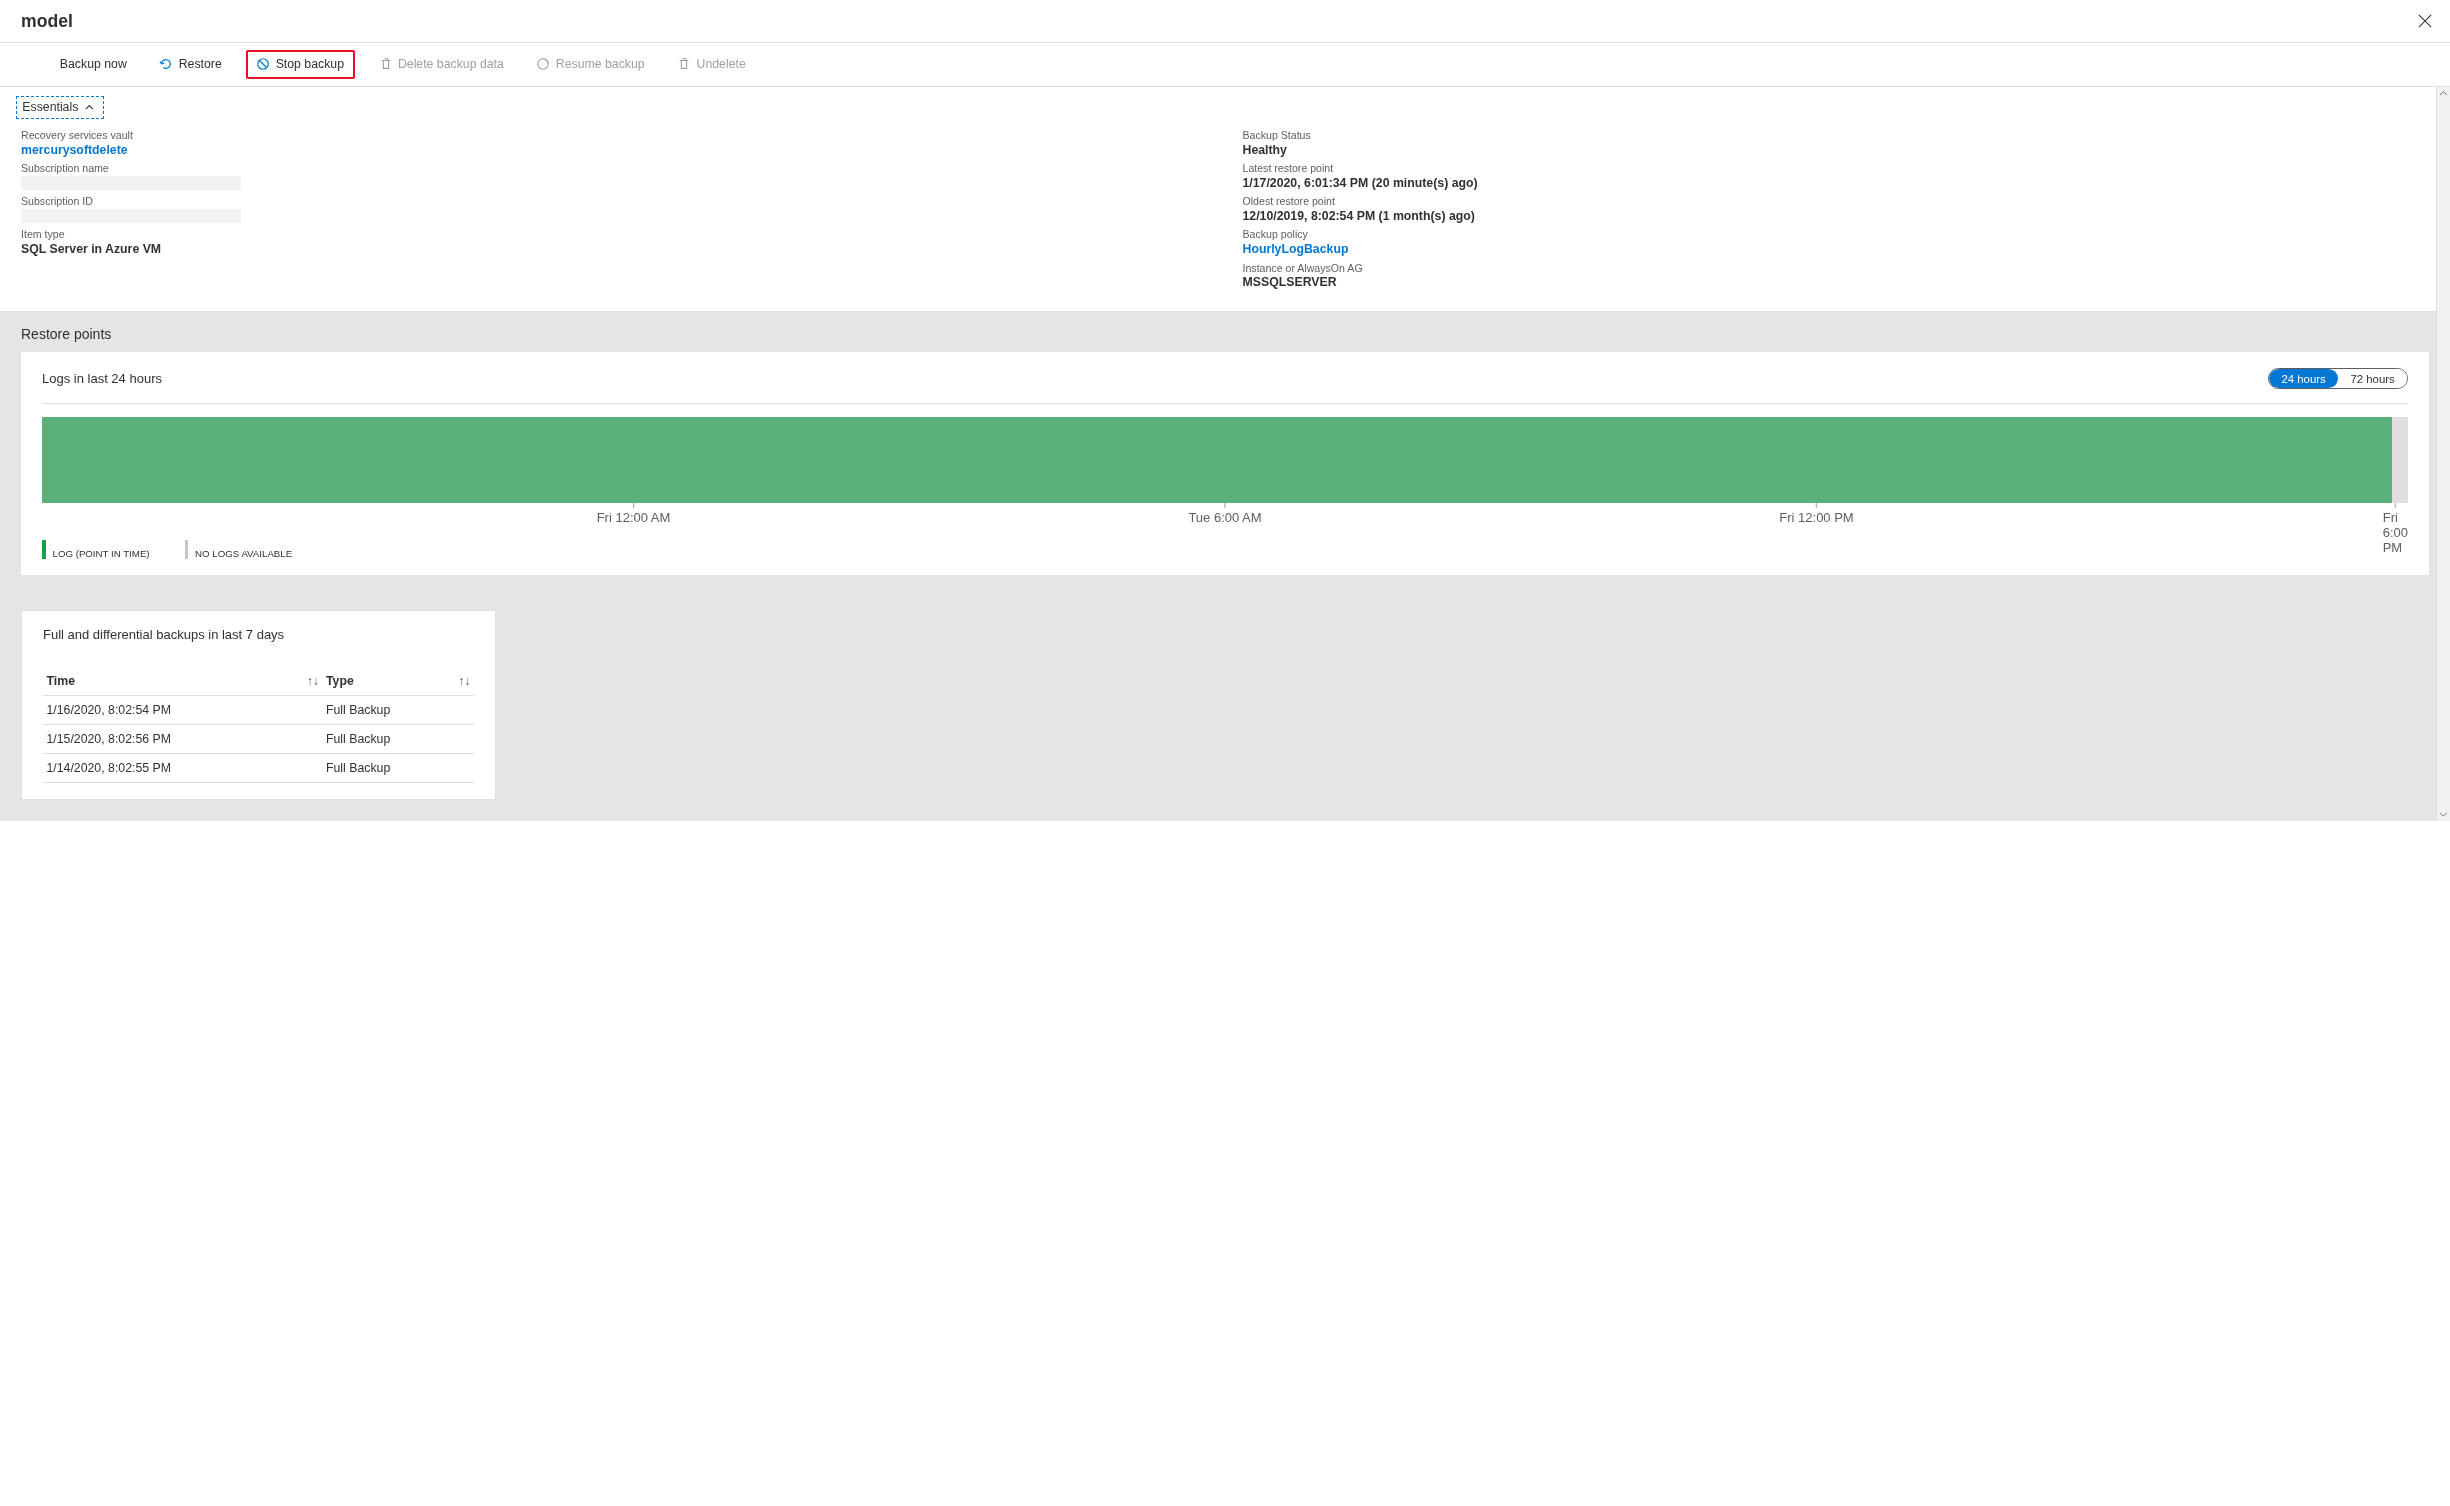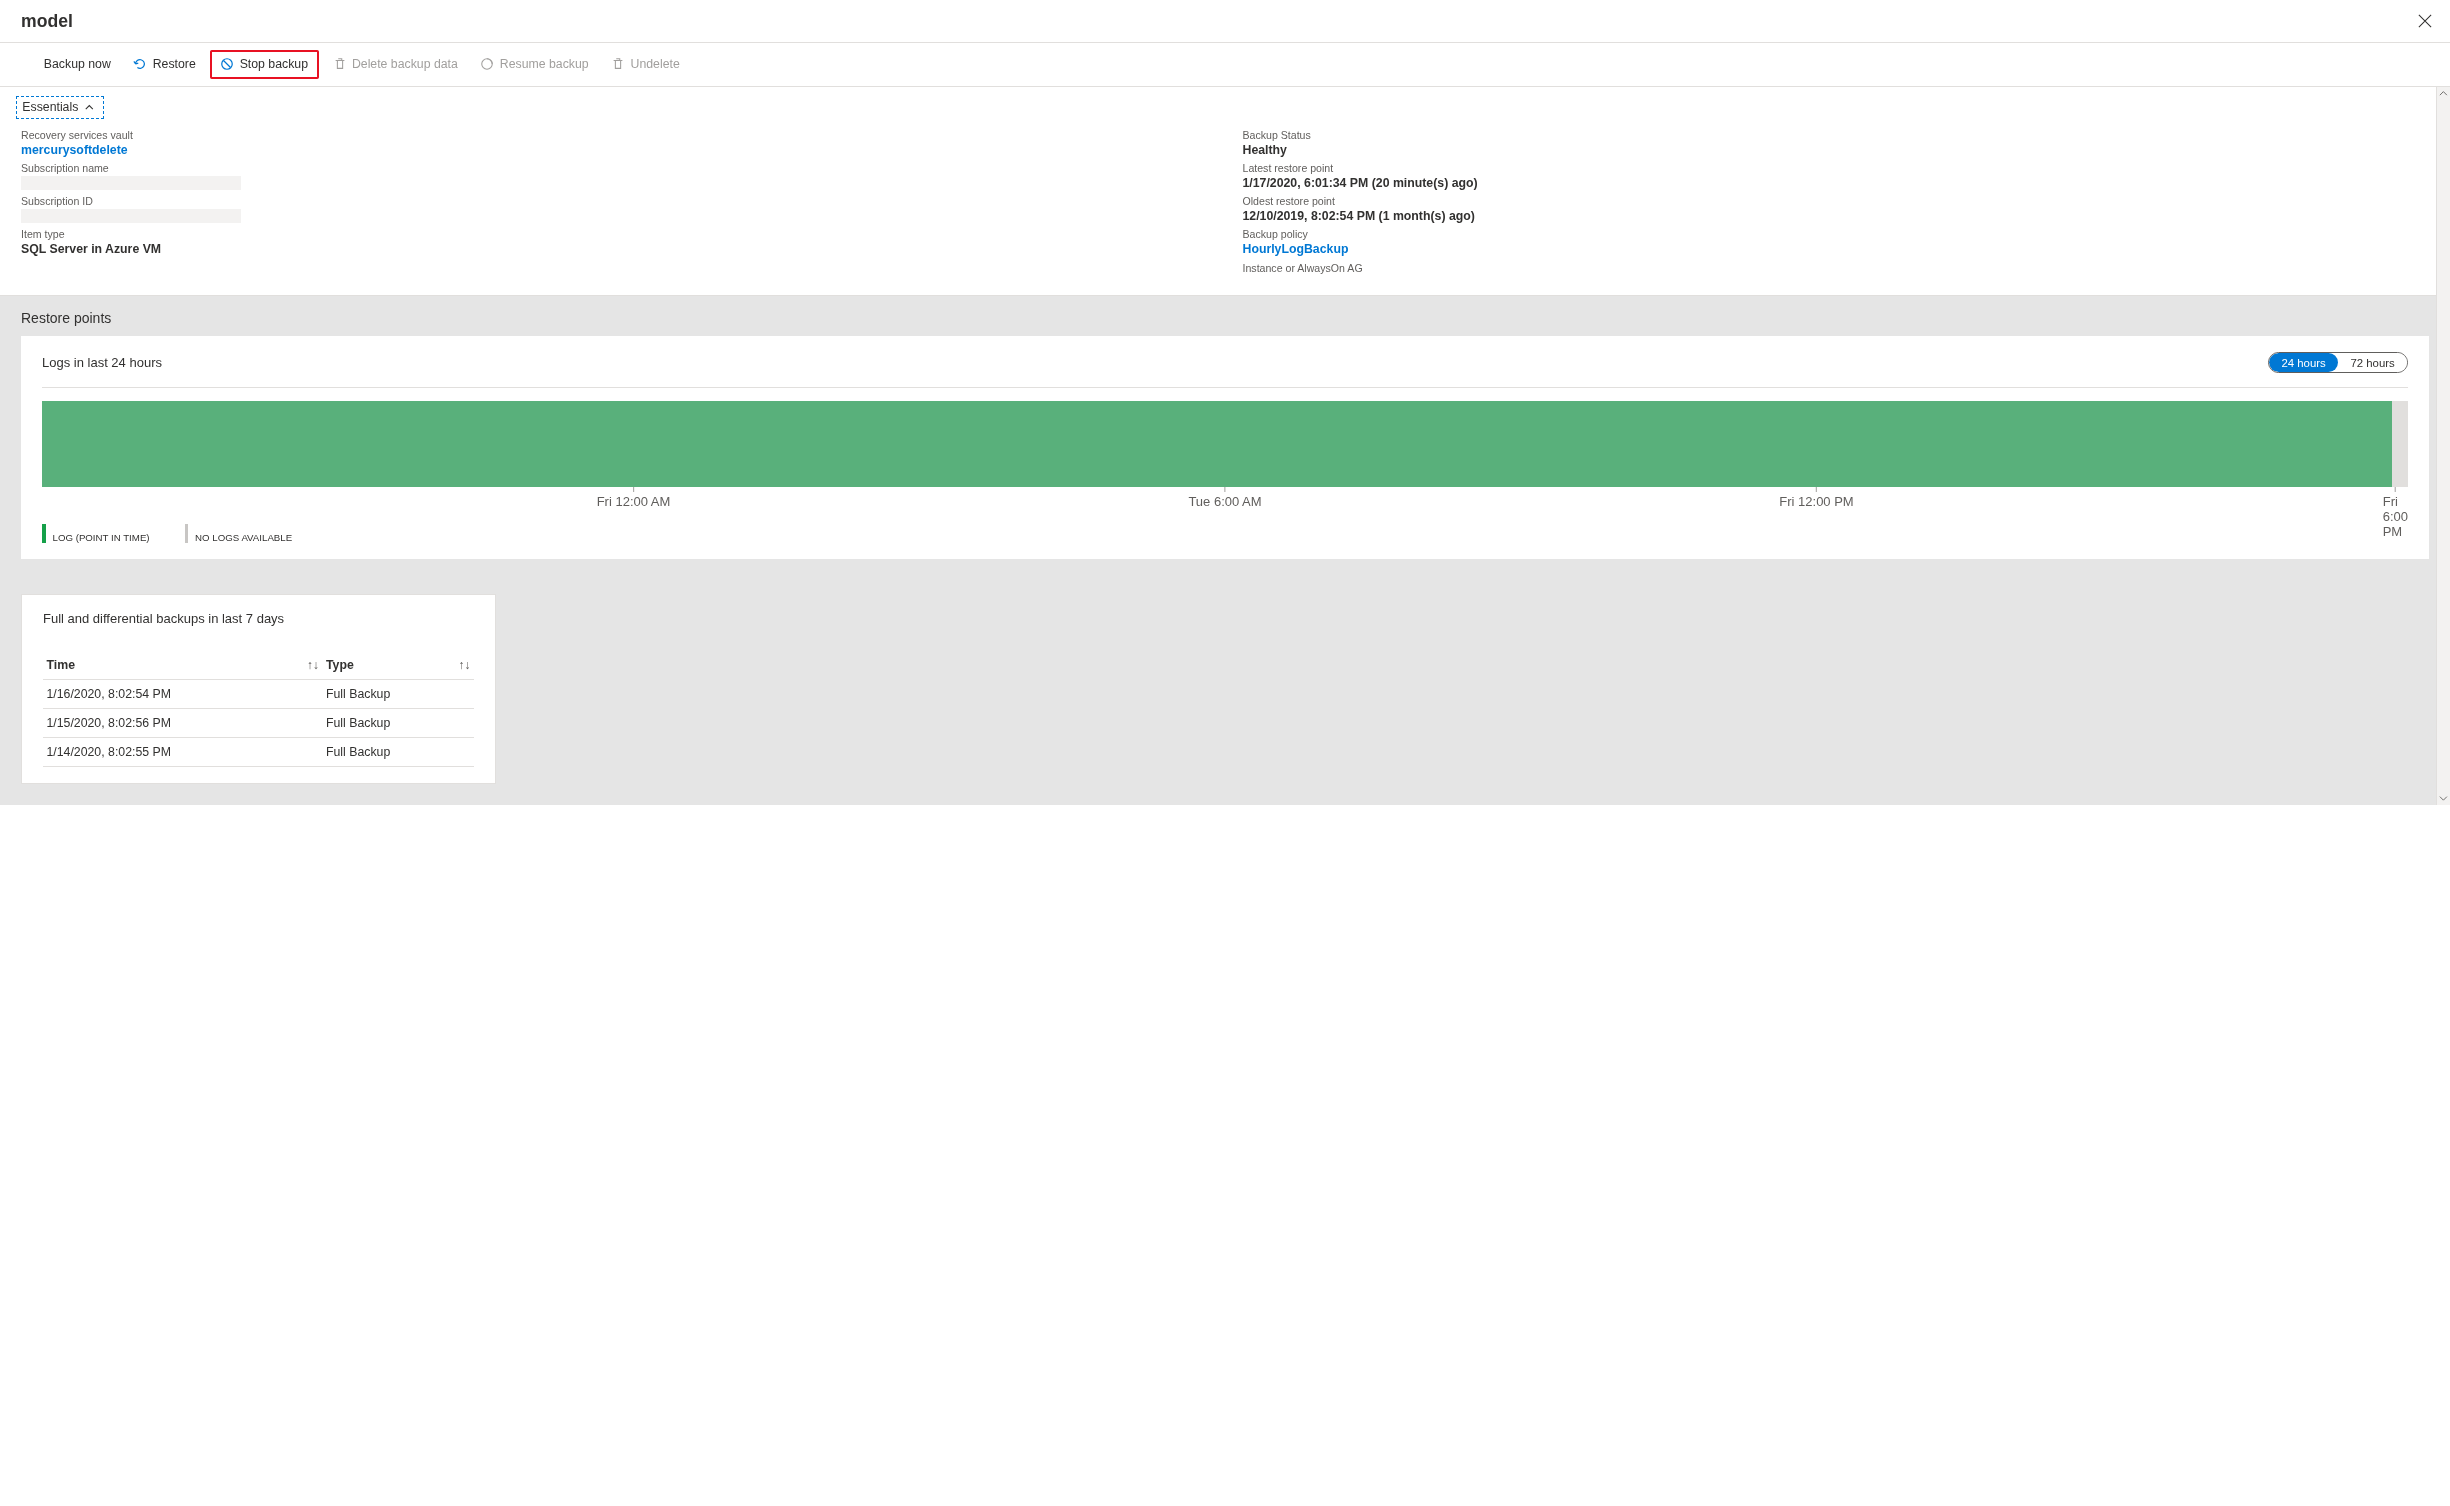--- a/index.html
+++ b/index.html
@@ -14,22 +14,22 @@
     align-items: center;
     justify-content: space-between;
     padding: 10.6px 17.6px 10.6px 21px;
     border-bottom: 0.9px solid #e1dfdd;
   }
   .header-title { font-size: 17.6px; font-weight: 600; }
   .close-icon { cursor: pointer; width: 14px; height: 14px; }
   .toolbar {
     display: flex;
     align-items: center;
-    gap: 5px;
-    padding: 7px 35px;
+    gap: 15px;
+    padding: 7px 51px;
     border-bottom: 0.9px solid #e1dfdd;
   }
   .toolbar-btn {
     display: inline-flex;
     align-items: center;
     gap: 5.3px;
     border: none;
     background: transparent;
     padding: 5.3px 8.8px;
     font-size: 12.3px;
@@ -264,20 +264,21 @@
       <div class="ess-item">
         <div class="ess-label">Oldest restore point</div>
         <div class="ess-value">12/10/2019, 8:02:54 PM (1 month(s) ago)</div>
       </div>
       <div class="ess-item">
         <div class="ess-label">Backup policy</div>
         <div class="ess-value link">HourlyLogBackup</div>
       </div>
       <div class="ess-item">
         <div class="ess-label">Instance or AlwaysOn AG</div>
+        <div class="ess-value">MSSQLSERVER</div>
       </div>
     </div>
   </div>
 
   
   <div class="gray-section">
     <div class="restore-points-title">Restore points</div>
 
     <div class="card">
       <div class="card-header">

